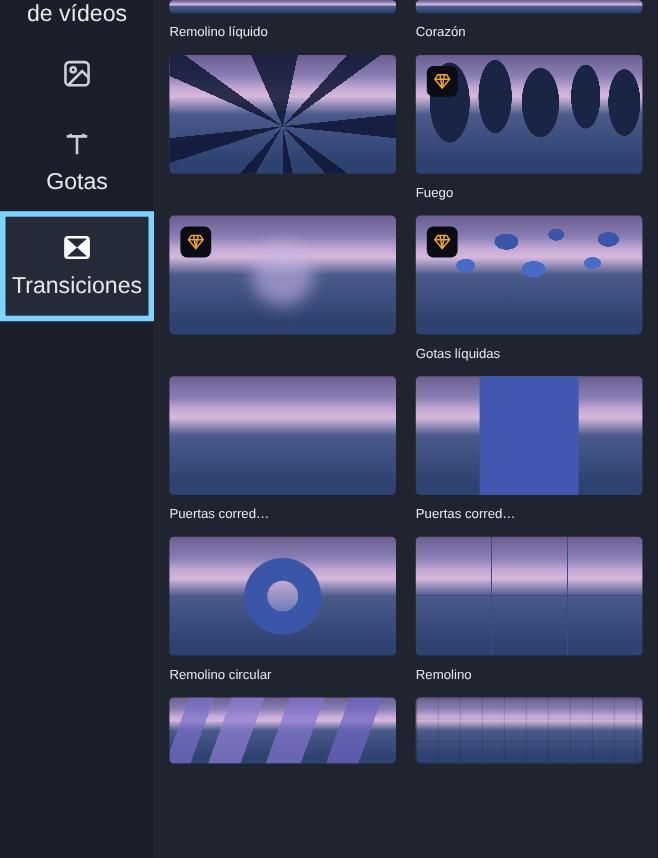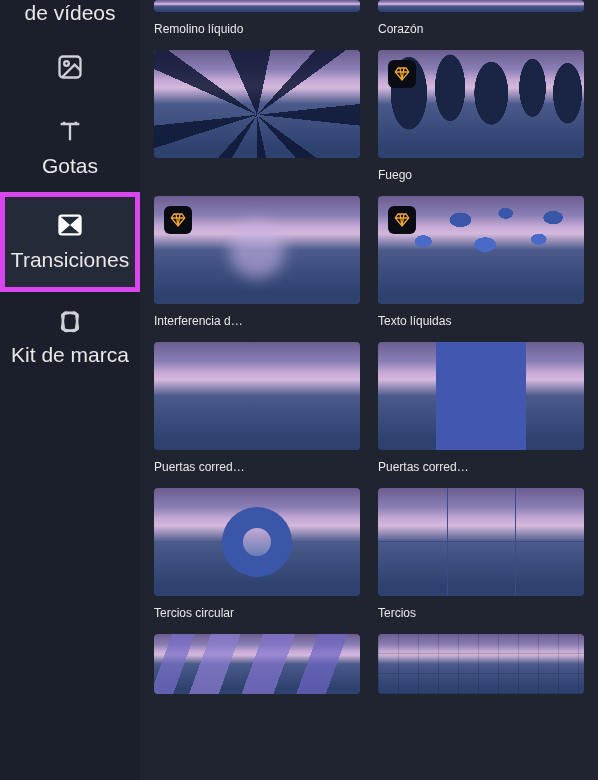--- a/index.html
+++ b/index.html
@@ -23,21 +23,21 @@
     .sidebar-item {
       width: 100%;
       display: flex;
       flex-direction: column;
       align-items: center;
       padding: 14px 8px;
       cursor: pointer;
       position: relative;
     }
     .sidebar-item.selected {
-      border: 5px solid #d946ef;
+      border: 5px solid #7dd3fc;
       background: #252a38;
     }
     .sidebar-icon {
       width: 28px;
       height: 28px;
       margin-bottom: 8px;
       display: flex;
       align-items: center;
       justify-content: center;
     }
@@ -208,29 +208,20 @@
   <div class="sidebar-item selected">
     <span class="sidebar-icon">
       <svg width="28" height="28" viewBox="0 0 24 24" fill="#fff">
         <rect x="3" y="4" width="18" height="16" rx="2" fill="none" stroke="#fff" stroke-width="2"></rect>
         <path d="M3 4l9 8-9 8zM21 4l-9 8 9 8z"></path>
       </svg>
     </span>
     <span class="sidebar-label">Transiciones</span>
   </div>
 
-  <div class="sidebar-item">
-    <span class="sidebar-icon">
-      <svg width="28" height="28" viewBox="0 0 24 24" fill="none" stroke="#cfcfd6" stroke-width="2">
-        <rect x="6" y="6" width="12" height="15" rx="2" transform="rotate(-8 12 13)"></rect>
-        <rect x="6" y="6" width="12" height="15" rx="2" transform="rotate(8 12 13)"></rect>
-      </svg>
-    </span>
-    <span class="sidebar-label">Kit de marca</span>
-  </div>
 </div>
 
 <div class="main">
   <div class="grid">
 
     <div class="card">
       <div class="thumb top-cut"></div>
       <div class="card-label">Remolino líquido</div>
     </div>
     <div class="card">
@@ -255,50 +246,49 @@
 
     <div class="card">
       <div class="thumb fx-interference">
         <span class="premium-badge">
           <svg width="16" height="16" viewBox="0 0 24 24" fill="none" stroke="#f4a82a" stroke-width="2">
               <path d="M6 3h12l4 6-10 12L2 9z"></path>
               <path d="M2 9h20M9 3l3 18M15 3l-3 18"></path>
             </svg>
         </span>
       </div>
-      <div class="card-label">Interferencia d…</div>
     </div>
     <div class="card">
       <div class="thumb fx-drops">
         <span class="premium-badge">
           <svg width="16" height="16" viewBox="0 0 24 24" fill="none" stroke="#f4a82a" stroke-width="2">
               <path d="M6 3h12l4 6-10 12L2 9z"></path>
               <path d="M2 9h20M9 3l3 18M15 3l-3 18"></path>
             </svg>
         </span>
       </div>
-      <div class="card-label">Texto líquidas</div>
+      <div class="card-label">Gotas líquidas</div>
     </div>
 
     <div class="card">
       <div class="thumb"></div>
       <div class="card-label">Puertas corred…</div>
     </div>
     <div class="card">
       <div class="thumb fx-doors-h"></div>
       <div class="card-label">Puertas corred…</div>
     </div>
 
     <div class="card">
       <div class="thumb fx-circle"></div>
-      <div class="card-label">Tercios circular</div>
+      <div class="card-label">Remolino circular</div>
     </div>
     <div class="card">
       <div class="thumb fx-thirds"></div>
-      <div class="card-label">Tercios</div>
+      <div class="card-label">Remolino</div>
     </div>
 
     <div class="card">
       <div class="thumb fx-smear bottom-cut"></div>
     </div>
     <div class="card">
       <div class="thumb fx-pixel bottom-cut"></div>
     </div>
 
   </div>

